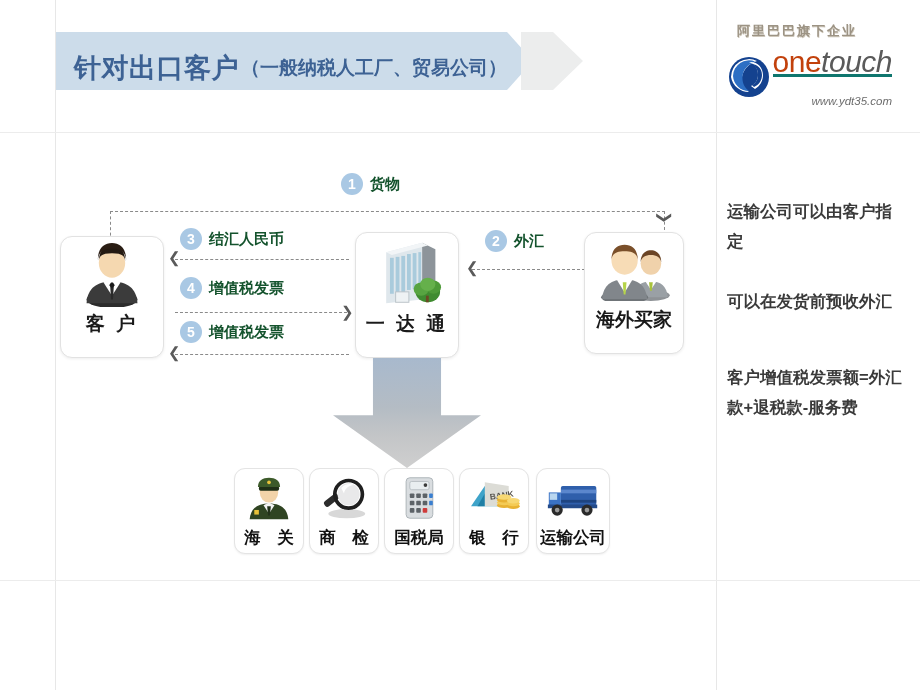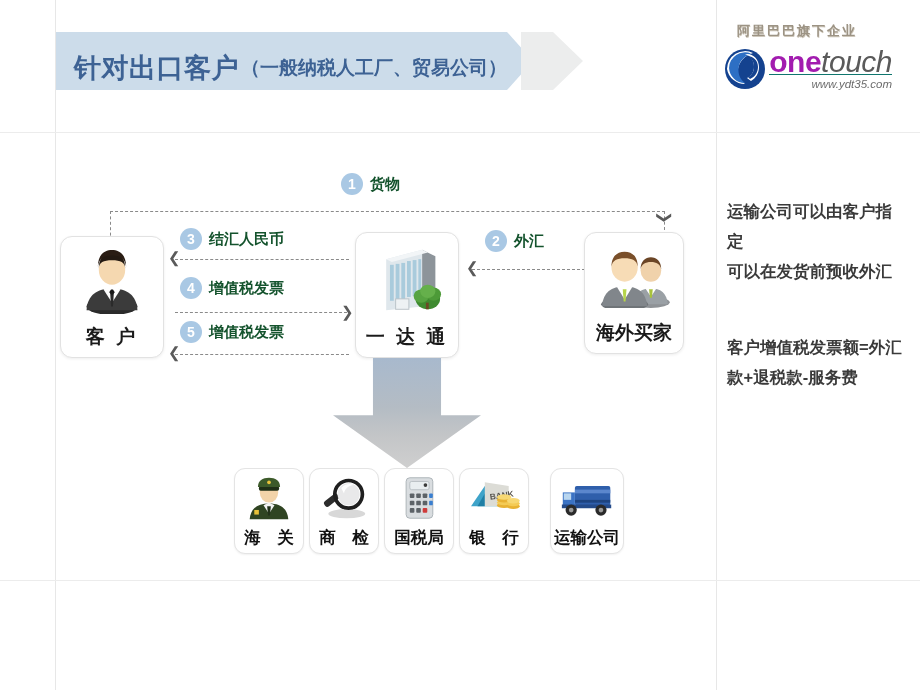--- a/index.html
+++ b/index.html
@@ -30,31 +30,31 @@
   .title-sub  { color: #3d6294; font-size: 19px; font-weight: bold; margin-left: 2px; }
 
   .logo-block { position: absolute; right: 28px; top: 22px; width: 190px; text-align: center; }
   .logo-tag {
     font-size: 13px; font-weight: bold; letter-spacing: 2px;
     color: #9c9384; text-shadow: 0.5px 0.5px 0 #cfc8bb;
   }
   .logo-row { display: flex; align-items: center; justify-content: flex-end; margin-top: 7px; }
   .logo-mark { width: 44px; height: 44px; position: relative; flex: none; }
   .logo-text { margin-left: 2px; text-align: left; line-height: 1; }
-  .logo-one { font-size: 30px; font-weight: bold; color: #a21caf; letter-spacing: -0.5px; }
+  .logo-one { font-size: 30px; font-weight: normal; color: #c2410c; letter-spacing: -0.5px; }
   .logo-touch { font-size: 30px; color: #5a5a5a; font-style: italic; letter-spacing: -0.5px; }
-  .logo-url { font-size: 11.5px; color: #6d6d6d; font-style: italic; border-top: 1px solid #0f766e;
-              text-align: right; padding-top: 4px; margin-top: -3px; }
+  .logo-url { font-size: 11.5px; color: #6d6d6d; font-style: italic; border-top: 3px solid #0f766e;
+              text-align: right; padding-top: 19px; margin-top: -3px; }
 
   
   .ebox {
     position: absolute; background: #fff; border: 1px solid #e2e2e2; border-radius: 12px;
     box-shadow: 0 1px 3px rgba(0,0,0,0.07);
     display: flex; flex-direction: column; align-items: center; justify-content: flex-end;
-    padding-bottom: 7px;
+    padding-bottom: 20px;
   }
   .ebox .elabel { font-size: 19px; font-weight: bold; color: #1a1a1a; letter-spacing: 3px; white-space: nowrap; }
   .ebox .eart { flex: 1; display: flex; align-items: center; justify-content: center; width: 100%; }
 
   
   .abox {
     position: absolute; background: #fff; border: 1px solid #e4e4e4; border-radius: 11px;
     box-shadow: 0 1px 2px rgba(0,0,0,0.06);
     width: 70px; height: 86px;
     display: flex; flex-direction: column; align-items: center; justify-content: flex-end; padding-bottom: 4px;
@@ -78,21 +78,21 @@
   
   .bigarrow {
     position: absolute; left: 333px; top: 358px; width: 148px; height: 110px;
     background: linear-gradient(180deg, #a8b9cd 0%, #b4bcc4 45%, #c3c5c7 70%, #cfcfcf 100%);
     clip-path: polygon(27% 0, 73% 0, 73% 52%, 100% 52%, 50% 100%, 0 52%, 27% 52%);
   }
 
   
   .notes { position: absolute; left: 727px; top: 196px; width: 180px; }
   .note { font-size: 16.5px; font-weight: bold; color: #3a3a3a; line-height: 30px; }
-  .note + .note { }
+  .note + .note { margin-top: 30px; }
 </style>
 </head>
 <body>
 
 <div id="slide">
 
   <div class="guide-v" style="left:55px;"></div>
   <div class="guide-v" style="left:716px;"></div>
   <div class="guide-h" style="top:132px;"></div>
   <div class="guide-h" style="top:580px;"></div>
@@ -294,21 +294,21 @@
             <ellipse cx="39" cy="24" rx="8" ry="3" fill="#f7d873"></ellipse>
           <ellipse cx="49" cy="34" rx="7" ry="3" fill="#e8b233"></ellipse>
             <ellipse cx="49" cy="31" rx="7" ry="3" fill="#f4cb55"></ellipse>
           <ellipse cx="49" cy="28" rx="7" ry="3" fill="#f7d873"></ellipse>
         </g>
       </svg>
     </div>
     <div class="alabel">银　行</div>
   </div>
 
-  <div class="abox" style="left:550px; top:468px; width:74px;">
+  <div class="abox" style="left:536px; top:468px; width:74px;">
     <div class="aart">
       <svg viewBox="0 0 58 44" width="54" height="42">
         <rect x="16" y="9" width="38" height="21" rx="2" fill="#2f5fab"></rect>
         <rect x="16" y="13" width="38" height="4" fill="#5b87cd"></rect>
         <rect x="16" y="24" width="38" height="3" fill="#1e4480"></rect>
         <path d="M3 16h13v14H3z" fill="#3a72c4"></path>
         <path d="M4 17h8v7H4z" fill="#b9d6ef"></path>
         <rect x="2" y="29" width="53" height="4" fill="#244b8a"></rect>
         <circle cx="12" cy="35" r="6" fill="#2a2a2a"></circle>
           <circle cx="12" cy="35" r="2.5" fill="#9a9a9a"></circle>

